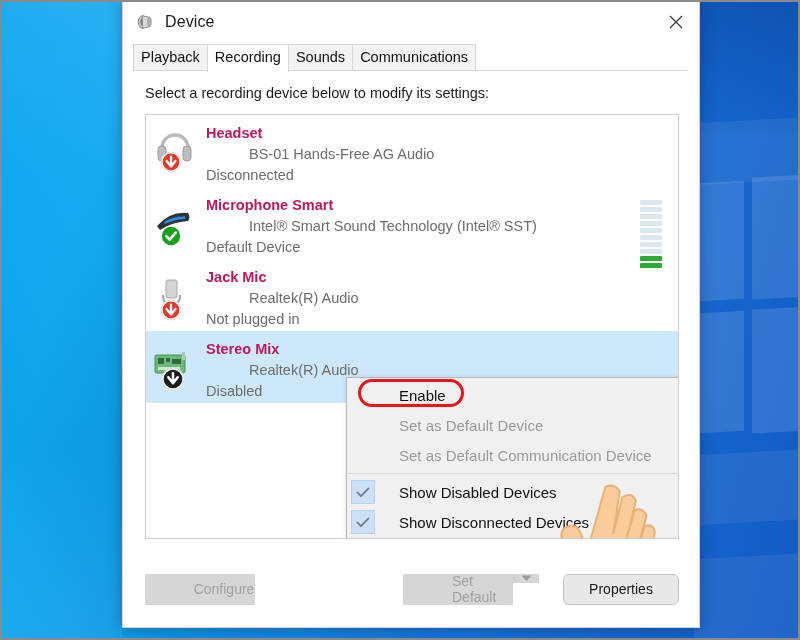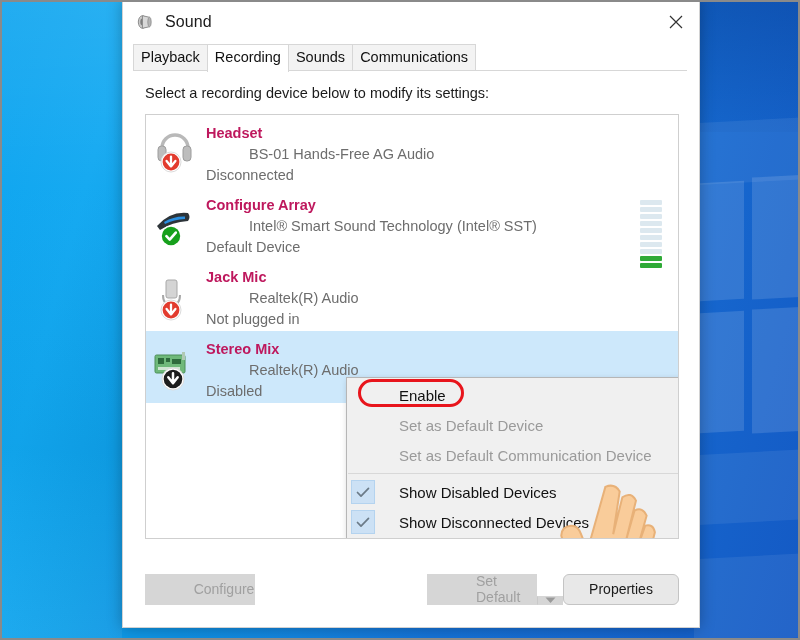--- a/index.html
+++ b/index.html
@@ -252,22 +252,22 @@
     color: #1b1b1b;
     font-family: "Liberation Sans", sans-serif;
     display: flex; align-items: center; justify-content: center;
     cursor: default;
   }
   .btn.disabled { color: #a0a0a0; background: #d6d6d6; border-color: #d6d6d6; padding-left: 48px; }
   .btn.enabled  { background: #e8e8e8; border-color: #c4c4c4; }
   #configure-button { width: 110px; }
   #right-group { margin-left: auto; display: flex; align-items: center; }
   #setdefault-split {
-    display: flex; align-items: flex-end;
-    margin-right: 0;
+    display: flex; align-items: flex-start;
+    margin-right: 24px;
   }
   #setdefault-button { width: 110px; border-right: none; }
   #setdefault-arrow {
     width: 26px;
     border: 1px solid #d6d6d6;
     border-left: 1px solid #c9c9c9;
     background: #d6d6d6;
     display: flex; align-items: center; justify-content: center;
   }
   #properties-button { width: 116px; border-radius: 6px; }
@@ -288,21 +288,21 @@
 
   <div id="dialog">
 
     <div id="titlebar">
       <svg id="title-icon" viewBox="0 0 20 20">
         <ellipse cx="7.5" cy="10" rx="4.2" ry="6.3" fill="#c9c9c9" stroke="#8e8e8e" stroke-width="1"></ellipse>
         <ellipse cx="7.5" cy="10" rx="2.2" ry="3.4" fill="#7c7c7c"></ellipse>
         <path d="M7.5 3.7 L14.5 5.3 L14.5 14.7 L7.5 16.3 Z" fill="#d8d8d8" stroke="#8e8e8e" stroke-width="1"></path>
         <ellipse cx="14.5" cy="10" rx="1.7" ry="4.8" fill="#b5b5b5" stroke="#8e8e8e" stroke-width="0.8"></ellipse>
       </svg>
-      <div id="title-text">Sound</div>
+      <div id="title-text">Device</div>
       <div id="close-btn">
         <svg width="14" height="14" viewBox="0 0 14 14">
           <path d="M1 1 L13 13 M13 1 L1 13" stroke="#333" stroke-width="1.2" fill="none"></path>
         </svg>
       </div>
     </div>
 
     <div id="tabstrip">
       <div class="tab">Playback</div>
       <div class="tab active">Recording</div>
@@ -339,21 +339,21 @@
           <div class="dev-icon">
             <svg width="50" height="56" viewBox="0 0 50 56">
               <path d="M5 32 Q18 17 36 19 Q39 23 36 27 Q20 28 8 36 Z" fill="#2d3439"></path>
               <path d="M12 28 Q22 22 33 22.5 L33 25 Q22 25.5 13 30 Z" fill="#2a8fe0"></path>
               <circle cx="19" cy="42" r="10.5" fill="#ffffff"></circle>
               <circle cx="19" cy="42" r="9.2" fill="#17a01c"></circle>
               <path d="M14.4 42.2 L17.7 45.6 L23.8 38.6" stroke="#fff" stroke-width="2.6" fill="none" stroke-linecap="round" stroke-linejoin="round"></path>
             </svg>
           </div>
           <div class="dev-text">
-            <div class="dev-name">Configure Array</div>
+            <div class="dev-name">Microphone Smart</div>
             <div class="dev-sub">Intel® Smart Sound Technology (Intel® SST)</div>
             <div class="dev-status">Default Device</div>
           </div>
           <div class="vu">
             <span class="on"></span>
               <span class="on"></span>
             <span></span>
               <span></span>
               <span></span>
             <span></span>

